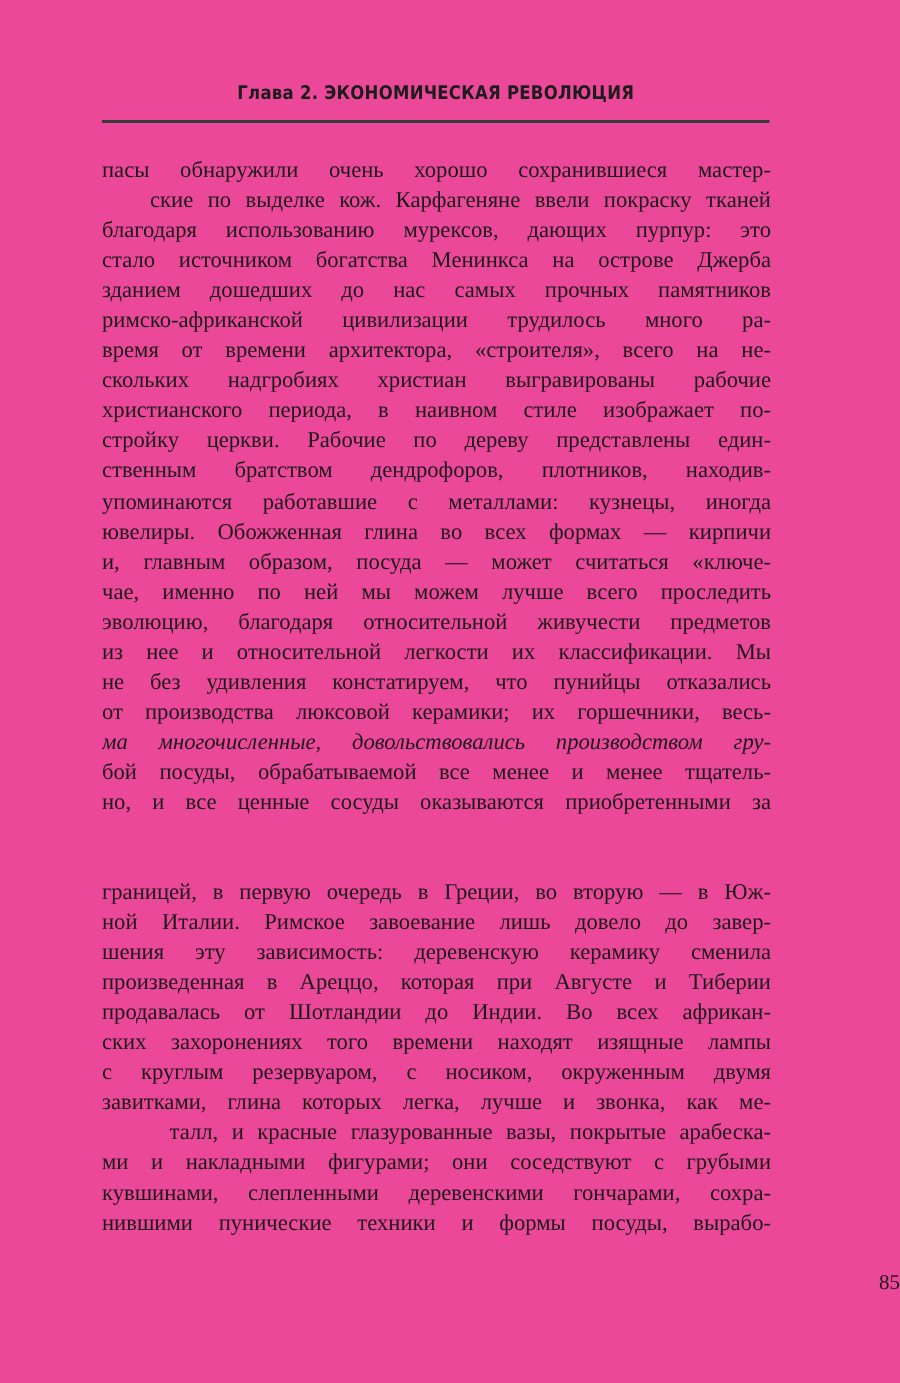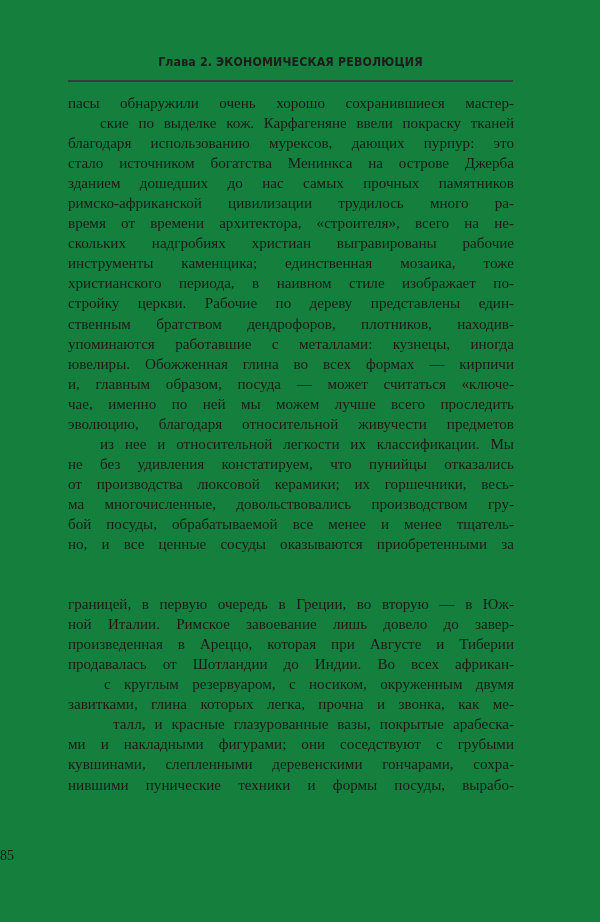--- a/index.html
+++ b/index.html
@@ -4,21 +4,21 @@
 <style>
   html, body {
     margin: 0;
     padding: 0;
     background: #ffffff;
   }
   .page {
     position: relative;
     width: 600px;
     height: 922px;
-    background: #15803d;
+    background: #ec4899;
     overflow: hidden;
     font-family: "Liberation Serif", "DejaVu Serif", serif;
   }
 
   
   .running-head {
     position: absolute;
     left: 68px;
     top: 54px;
     width: 445px;
@@ -39,21 +39,21 @@
     top: 80px;
     width: 445px;
     height: 1.5px;
     background: #3a3a3a;
   }
 
   
   .body-block {
     position: absolute;
     left: 68px;
-    top: 93px;
+    top: 104px;
     width: 446px;
   }
 
   
   .tline {
     display: block;
     height: 20.05px;
     line-height: 20.05px;
     font-size: 15.1px;
     color: #1a1a1a;
@@ -62,21 +62,21 @@
     white-space: pre;
     overflow: hidden;
   }
 
   
   .folio {
     position: absolute;
     left: 0;
     top: 848px;
     width: 600px;
-    text-align: left;
+    text-align: right;
     font-size: 14px;
     color: #1a1a1a;
     font-family: "Liberation Serif", "DejaVu Serif", serif;
   }
 </style>
 </head>
 <body>
 
 <div class="page">
 
@@ -86,41 +86,42 @@
 
   <div class="body-block">
       <div class="tline" style="white-space: normal;">пасы обнаружили очень хорошо сохранившиеся мастер-</div>
       <div class="tline" style="white-space: normal; margin-left: 32px;">ские по выделке кож. Карфагеняне ввели покраску тканей</div>
       <div class="tline" style="white-space: normal;">благодаря использованию мурексов, дающих пурпур: это</div>
       <div class="tline" style="white-space: normal;">стало источником богатства Менинкса на острове Джерба</div>
       <div class="tline" style="white-space: normal;">зданием дошедших до нас самых прочных памятников</div>
       <div class="tline" style="white-space: normal;">римско-африканской цивилизации трудилось много ра-</div>
       <div class="tline" style="white-space: normal;">время от времени архитектора, «строителя», всего на не-</div>
       <div class="tline" style="white-space: normal;">скольких надгробиях христиан выгравированы рабочие</div>
-      <div class="tline" style="white-space: normal;">инструменты каменщика; единственная мозаика, тоже</div>
       <div class="tline" style="white-space: normal;">христианского периода, в наивном стиле изображает по-</div>
       <div class="tline" style="white-space: normal;">стройку церкви. Рабочие по дереву представлены един-</div>
       <div class="tline" style="white-space: normal;">ственным братством дендрофоров, плотников, находив-</div>
       <div class="tline" style="white-space: normal;">упоминаются работавшие с металлами: кузнецы, иногда</div>
       <div class="tline" style="white-space: normal;">ювелиры. Обожженная глина во всех формах — кирпичи</div>
       <div class="tline" style="white-space: normal;">и, главным образом, посуда — может считаться «ключе-</div>
       <div class="tline" style="white-space: normal;">чае, именно по ней мы можем лучше всего проследить</div>
       <div class="tline" style="white-space: normal;">эволюцию, благодаря относительной живучести предметов</div>
-      <div class="tline" style="white-space: normal; margin-left: 32px;">из нее и относительной легкости их классификации. Мы</div>
+      <div class="tline" style="white-space: normal;">из нее и относительной легкости их классификации. Мы</div>
       <div class="tline" style="white-space: normal;">не без удивления констатируем, что пунийцы отказались</div>
       <div class="tline" style="white-space: normal;">от производства люксовой керамики; их горшечники, весь-</div>
-      <div class="tline" style="white-space: normal;">ма многочисленные, довольствовались производством гру-</div>
+      <div class="tline" style="white-space: normal; font-style: italic;">ма многочисленные, довольствовались производством гру-</div>
       <div class="tline" style="white-space: normal;">бой посуды, обрабатываемой все менее и менее тщатель-</div>
       <div class="tline" style="white-space: normal;">но, и все ценные сосуды оказываются приобретенными за</div>
       <div class="tline" style="white-space: normal; margin-top: 40px;">границей, в первую очередь в Греции, во вторую — в Юж-</div>
       <div class="tline" style="white-space: normal;">ной Италии. Римское завоевание лишь довело до завер-</div>
+      <div class="tline" style="white-space: normal;">шения эту зависимость: деревенскую керамику сменила</div>
       <div class="tline" style="white-space: normal;">произведенная в Ареццо, которая при Августе и Тиберии</div>
       <div class="tline" style="white-space: normal;">продавалась от Шотландии до Индии. Во всех африкан-</div>
-      <div class="tline" style="white-space: normal; margin-left: 36px;">с круглым резервуаром, с носиком, окруженным двумя</div>
-      <div class="tline" style="white-space: normal;">завитками, глина которых легка, прочна и звонка, как ме-</div>
+      <div class="tline" style="white-space: normal;">ских захоронениях того времени находят изящные лампы</div>
+      <div class="tline" style="white-space: normal;">с круглым резервуаром, с носиком, окруженным двумя</div>
+      <div class="tline" style="white-space: normal;">завитками, глина которых легка, лучше и звонка, как ме-</div>
       <div class="tline" style="white-space: normal; margin-left: 45px;">талл, и красные глазурованные вазы, покрытые арабеска-</div>
       <div class="tline" style="white-space: normal;">ми и накладными фигурами; они соседствуют с грубыми</div>
       <div class="tline" style="white-space: normal;">кувшинами, слепленными деревенскими гончарами, сохра-</div>
       <div class="tline" style="white-space: normal;">нившими пунические техники и формы посуды, вырабо-</div>
     </div>
 
   <div class="folio">85</div>
 
 </div>
 

